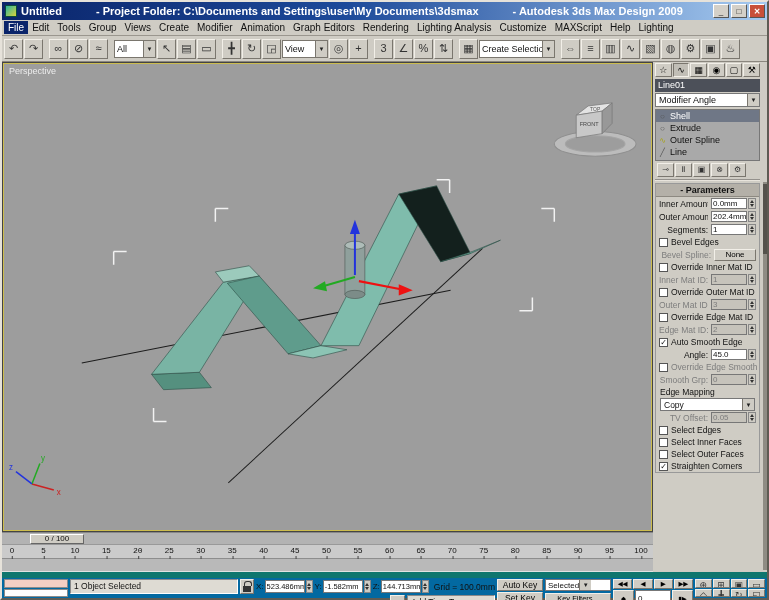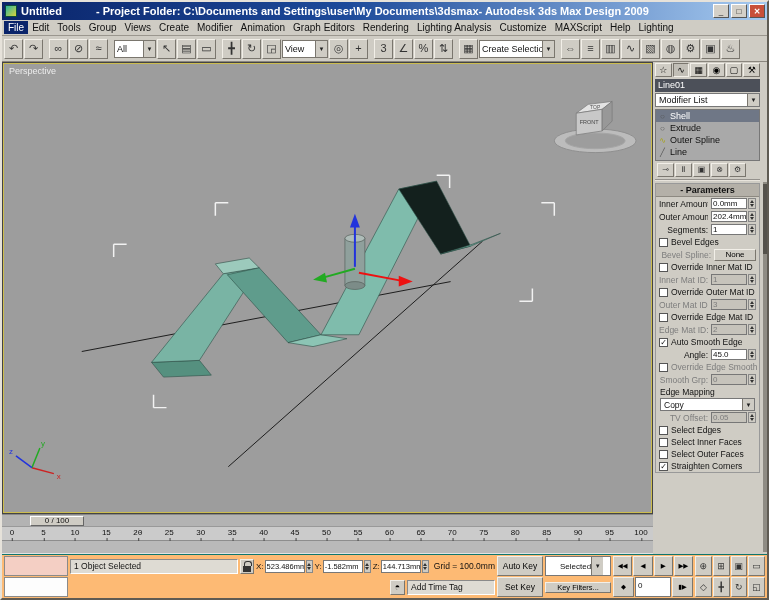--- a/index.html
+++ b/index.html
@@ -3,21 +3,21 @@
 <meta charset="utf-8">
 <style>
 *{box-sizing:border-box;margin:0;padding:0}
 html,body{width:769px;height:600px;overflow:hidden}
 body{font-family:"Liberation Sans",sans-serif;background:#808080;color:#111}
 .win{width:769px;height:600px;border:2px solid;border-color:#e6e2da #5f5b53 #5f5b53 #e6e2da;background:#cfccc4;display:flex;flex-direction:column}
 
 .titlebar{height:18px;background:linear-gradient(90deg,#0a246a 0%,#1d4a9a 45%,#a6caf0 100%);display:flex;align-items:center;padding:0 2px;color:#fff;font-size:11px;font-weight:bold;flex:0 0 auto;white-space:nowrap;overflow:hidden}
 .appicon{width:12px;height:12px;background:linear-gradient(135deg,#29b3a0,#d8d23a);margin:0 4px 0 1px;border:1px solid #0a4a3a;flex:0 0 auto}
 .tdoc{margin-right:34px}
-.tproj{}
+.tproj{margin-right:34px}
 .winbtns{margin-left:auto;display:flex;gap:2px;flex:0 0 auto}
 .wb{width:16px;height:14px;font-size:8px;line-height:11px;background:#d4d0c8;border:1px solid;border-color:#fff #555 #555 #fff;padding:0;color:#111}
 .wb.close{background:#c8503a;color:#fff;font-weight:bold}
 
 .menubar{height:16px;display:flex;align-items:center;font-size:10px;padding-left:2px;background:#cfccc4;border-bottom:1px solid #9a968e;flex:0 0 auto;white-space:nowrap}
 .menu-item{padding:1px 4px}
 .menu-item.active{background:#0a246a;color:#fff}
 
 .toolbar{height:26px;display:flex;align-items:center;padding:0 2px;gap:1px;background:#cfccc4;border-bottom:1px solid #8a867e;flex:0 0 auto;overflow:hidden}
 .tb-btn{width:19px;height:20px;font-size:11px;line-height:17px;text-align:center;background:#cfccc4;border:1px solid;border-color:#f2efe8 #7a766e #7a766e #f2efe8;color:#333;padding:0;overflow:hidden;flex:0 0 auto}
@@ -63,21 +63,21 @@
 .crow{display:flex;align-items:center;height:12px;padding:0 3px;gap:3px;font-size:8.5px;white-space:nowrap;overflow:hidden}
 .cb{width:9px;height:9px;background:#fff;border:1px solid #555;font-size:8px;line-height:8px;text-align:center;color:#111;flex:0 0 auto}
 .dis{color:#7d7d7d}
 .dis .pfield{background:#c6c3bb;color:#7d7d7d}
 .pbtn{width:42px;height:12px;background:#cfccc4;border:1px solid;border-color:#f2efe8 #7a766e #7a766e #f2efe8;font-size:8px;text-align:center;line-height:10px;padding:0;flex:0 0 auto}
 .sectionlbl{padding:1px 4px;height:12px;font-size:8.5px}
 .pselect{height:13px;margin:0 4px;background:#fff;border:1px solid #777;display:flex;align-items:center;padding-left:3px;font-size:8.5px}
 .cpscroll{position:absolute;right:0;top:120px;bottom:2px;width:4px;background:#8f8c84}
 .cpscroll::before{content:"";position:absolute;top:2px;height:70px;width:100%;background:#55524c}
 
-.status{height:44px;flex:0 0 auto;background:#fdba74;border-top:1px solid #0f766e;display:flex;padding:1px 2px;gap:2px}
+.status{height:26px;flex:0 0 auto;background:#0369a1;border-top:6px solid #0f766e;display:flex;padding:1px 2px;gap:2px}
 .listener{width:64px;flex:0 0 auto;display:flex;flex-direction:column;gap:1px}
 .lrow{flex:1;border:1px solid #8a8a8a}
 .lrow.pink{background:#f4cfc4}
 .lrow.white{background:#fdfdfd}
 .midcol{flex:1;display:flex;flex-direction:column;gap:1px;min-width:0}
 .srow{flex:1;display:flex;align-items:center;gap:2px;min-width:0}
 .sfield{background:#dedbd3;border:1px solid;border-color:#8a8a8a #fff #fff #8a8a8a;font-size:8.5px;padding:0 3px;height:15px;line-height:13px;overflow:hidden;white-space:nowrap}
 .selstat{width:168px;flex:0 0 auto}
 .lock{width:14px;height:15px;position:relative;background:#cfccc4;border:1px solid;border-color:#f2efe8 #7a766e #7a766e #f2efe8;padding:0;flex:0 0 auto}
 .lock::before{content:"";position:absolute;left:3px;top:1px;width:6px;height:4px;border:1px solid #333;border-bottom:none;border-radius:3px 3px 0 0}
@@ -86,21 +86,21 @@
 .cfield{width:40px;height:13px;background:#fff;border:1px solid #777;font-size:7.5px;line-height:11px;padding:0 1px;overflow:hidden;white-space:nowrap}
 .cspin{width:7px;height:13px;background:#cfccc4;border:1px solid #888;position:relative;flex:0 0 auto}
 .cspin::before{content:"";position:absolute;top:2px;left:0;border-left:2px solid transparent;border-right:2px solid transparent;border-bottom:3px solid #333}
 .cspin::after{content:"";position:absolute;bottom:2px;left:0;border-left:2px solid transparent;border-right:2px solid transparent;border-top:3px solid #333}
 .gridtxt{font-size:8.5px;margin-left:3px;white-space:nowrap;overflow:hidden}
 .prompt{flex:1;height:15px;min-width:0}
 .mini{width:15px;height:15px;font-size:9px;line-height:13px;background:#cfccc4;border:1px solid;border-color:#f2efe8 #7a766e #7a766e #f2efe8;padding:0;flex:0 0 auto}
 .timetag{width:88px;flex:0 0 auto;background:#dedbd3}
 .keycol{width:114px;flex:0 0 auto;display:flex;flex-direction:column;gap:1px}
 .keybtn{width:46px;height:100%;font-size:8.5px;background:#cfccc4;border:1px solid;border-color:#f2efe8 #7a766e #7a766e #f2efe8;padding:0;flex:0 0 auto}
-.dd2{flex:1;height:100%;background:#fff;border:1px solid #777;font-size:8px;display:flex;align-items:center;padding-left:14px;overflow:hidden}
+.dd2{flex:1;height:100%;background:#fff;border:1px solid #777;font-size:8px;display:flex;align-items:center;padding-left:2px;overflow:hidden}
 .keyfil{flex:1;font-size:7.5px;background:#cfccc4;border:1px solid;border-color:#f2efe8 #7a766e #7a766e #f2efe8;padding:0;overflow:hidden;white-space:nowrap}
 .timecol{width:80px;flex:0 0 auto;display:flex;flex-direction:column;gap:1px}
 .trow{flex:1;display:flex;gap:1px}
 .tcb{flex:1;font-size:6.5px;background:#cfccc4;border:1px solid;border-color:#f2efe8 #7a766e #7a766e #f2efe8;padding:0;overflow:hidden}
 .framefield{flex:1.6;background:#fff;border:1px solid #777;font-size:8px;padding:0 2px;line-height:15px;overflow:hidden}
 .navcol{width:70px;flex:0 0 auto;display:grid;grid-template-columns:repeat(4,1fr);grid-auto-rows:1fr;gap:1px}
 .navb{font-size:9px;background:#cfccc4;border:1px solid;border-color:#f2efe8 #7a766e #7a766e #f2efe8;padding:0;overflow:hidden;color:#333}
 </style>
 </head>
 <body>
@@ -281,21 +281,21 @@
       <div class="cptabs">
           <button class="cptab">☆</button>
           <button class="cptab active">∿</button>
           <button class="cptab">▦</button>
           <button class="cptab">◉</button>
           <button class="cptab">▢</button>
           <button class="cptab">⚒</button>
         </div>
       <div class="objname">Line01</div>
       <div class="modlist">
-        <span>Modifier List</span>
+        <span>Modifier Angle</span>
         <b style="margin-left:auto">▼</b>
       </div>
       <div class="stack">
           <div class="srowm selected">
             <span class="sic ">○</span>
             <span>Shell</span>
           </div>
           <div class="srowm">
             <span class="sic ">○</span>
             <span>Extrude</span>

